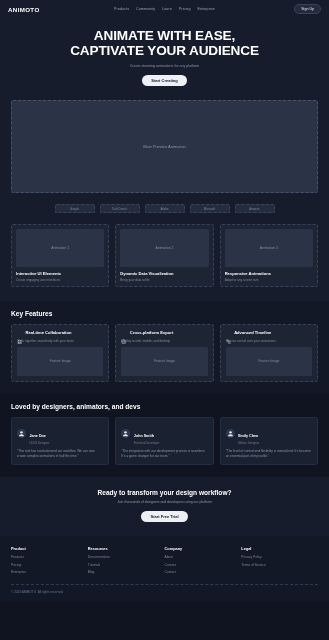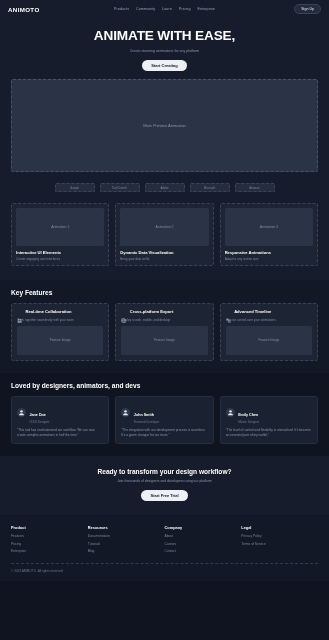--- a/index.html
+++ b/index.html
@@ -30,21 +30,21 @@
   }
   .signup-btn {
     margin-left: auto;
     background: #232b3d; border: .4px solid #39425a;
     border-radius: 8px; padding: 2.2px 6px;
     font-size: 3.6px; color: #dfe4ee;
   }
 
   
   .hero {
-    background: #161c2b; padding: 10px 14px 8px;
+    background: #161c2b; padding: 10px 14px 14px;
     text-align: center;
   }
   .hero h1 {
     font-size: 13.6px; line-height: 15px; font-weight: bold;
     color: #ffffff; letter-spacing: -.15px;
   }
   .hero p {
     margin-top: 6px; font-size: 3.6px; color: #8d95a9;
   }
   .cta-light {
@@ -177,20 +177,21 @@
       <span>Learn</span>
       <span>Pricing</span>
       <span>Enterprise</span>
     </div>
     <div class="signup-btn">Sign Up</div>
   </div>
 
   <div class="hero">
     <h1>
       <span>ANIMATE WITH EASE,</span><br>
+      <span>CAPTIVATE YOUR AUDIENCE</span>
     </h1>
     <p>Create stunning animations for any platform</p>
     <div class="cta-light">Start Creating</div>
   </div>
 
   <div class="preview-wrap">
     <div class="preview-box">
       <span>Main Preview Animation</span>
     </div>
   </div>

